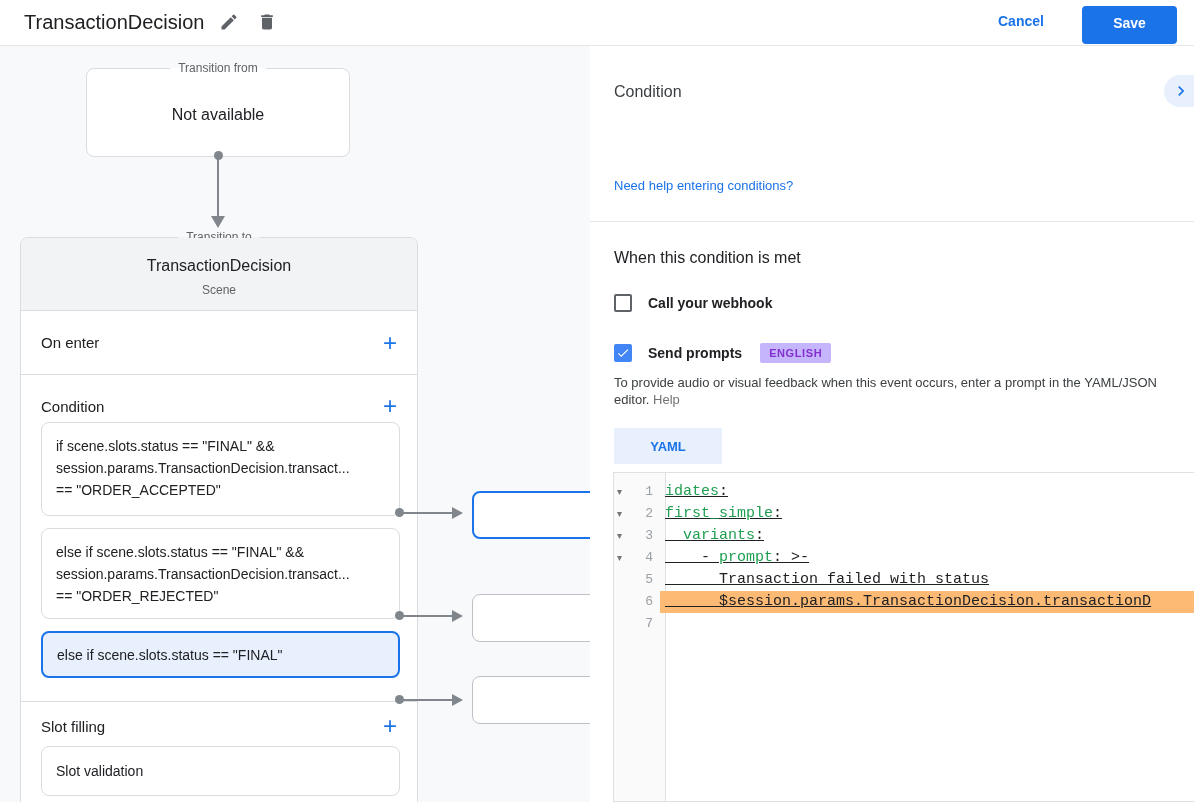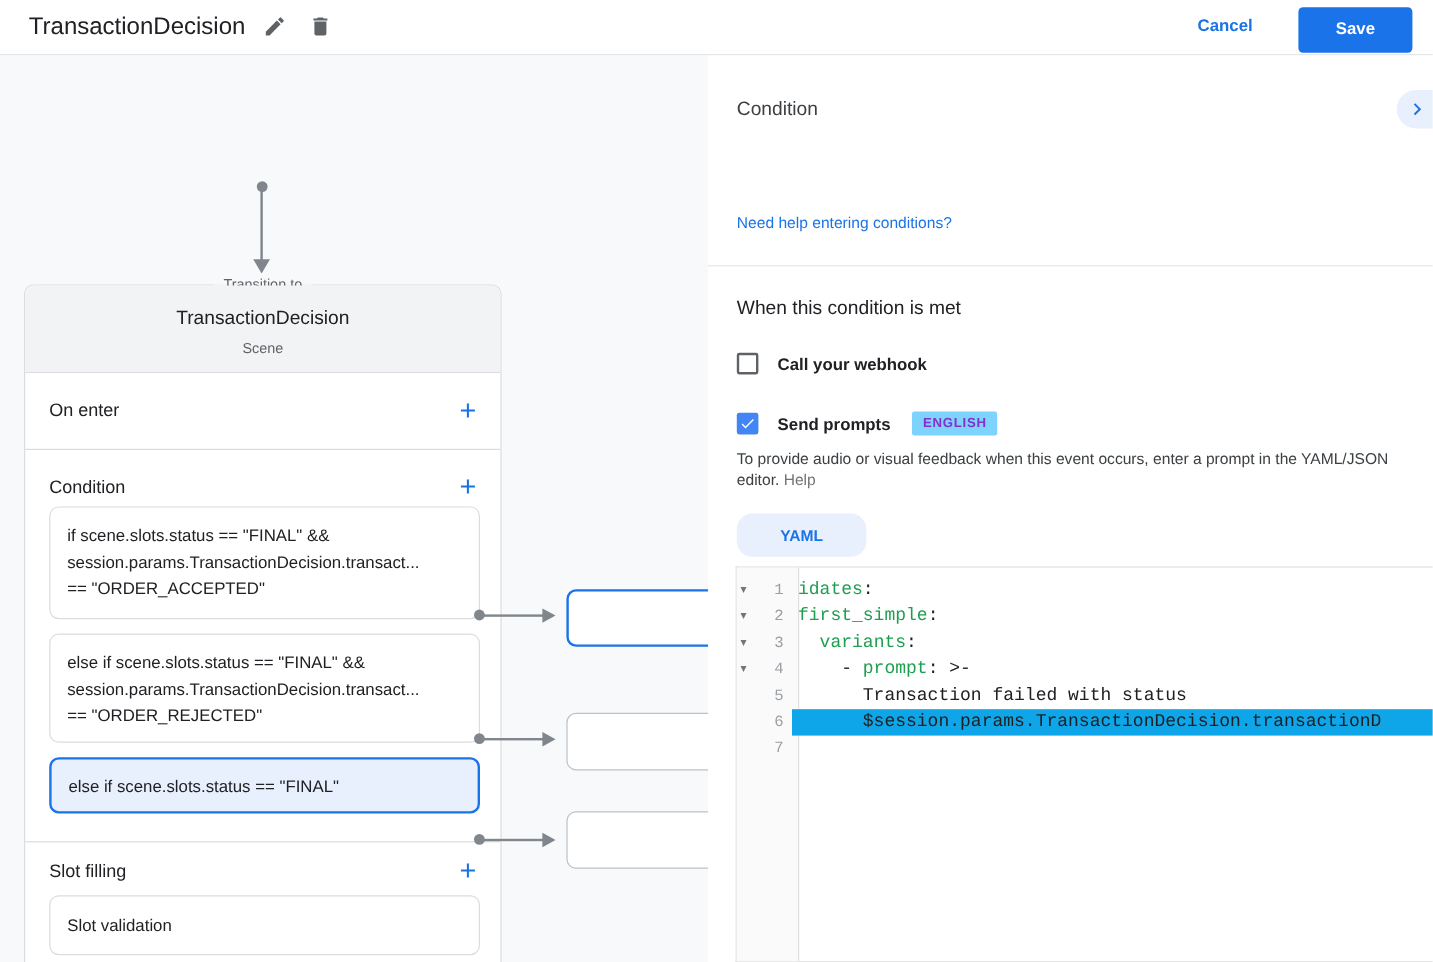--- a/index.html
+++ b/index.html
@@ -68,38 +68,38 @@
   .panel-divider { position:absolute; left:0; top:175px; width:604px; border-bottom:1px solid #e3e5e8; }
 
   .when-title { position:absolute; left:24px; top:203px; font-size:16px; color:#202124; }
   .check-row { position:absolute; left:24px; display:flex; align-items:center; }
   .webhook-row { top:248px; }
   .prompts-row { top:297px; }
   .cbox { width:18px; height:18px; border:2px solid #5f6368; border-radius:2px; background:#fff; cursor:pointer; flex:none; }
   .cbox.checked { border:none; width:18px; height:18px; background:#4285f4; display:flex; align-items:center; justify-content:center; }
   .cbox.checked svg { width:14px; height:14px; fill:#fff; }
   .check-label { margin-left:16px; font-size:14px; font-weight:bold; color:#202124; }
-  .lang-badge { margin-left:18px; background:#7dd3fc; color:#8430ce; font-size:11px; font-weight:bold; letter-spacing:0.6px; padding:4px 9px; border-radius:2px; }
+  .lang-badge { margin-left:18px; background:#c4b5fd; color:#8430ce; font-size:11px; font-weight:bold; letter-spacing:0.6px; padding:4px 9px; border-radius:2px; }
 
   .prompt-desc { position:absolute; left:24px; top:328px; width:564px; font-size:13px; line-height:17px; color:#3c4043; }
   .prompt-desc a { color:#737373; text-decoration:none; cursor:pointer; }
 
   .tabs { position:absolute; left:24px; top:382px; display:flex; height:36px; }
   .tab { width:108px; display:flex; align-items:center; justify-content:center; font-size:13px; font-weight:bold; color:#5f6368; cursor:pointer; }
-  .tab.active { background:#e8f0fe; color:#1a73e8;border-radius:13px; }
+  .tab.active { background:#e8f0fe; color:#1a73e8; }
 
   .editor { position:absolute; left:23px; top:426px; width:581px; height:330px; border:1px solid #e0e0e0; border-right:none; background:#fff; font-family:"Liberation Mono","DejaVu Sans Mono",monospace; }
   .gutter-bg { position:absolute; left:0; top:0; width:52px; height:100%; background:#fafafa; border-right:1px solid #e0e0e0; }
   .ed-lines { position:absolute; left:0; top:8px; width:100%; }
   .ed-line { display:flex; height:22px; line-height:22px; }
   .fold { width:16px; padding-left:3px; font-size:10px; color:#757575; cursor:pointer; font-family:"Liberation Sans",sans-serif; }
   .fold.nofold { visibility:hidden; }
   .lnum { width:30px; text-align:right; padding-right:7px; font-size:13px; color:#9aa0a6; }
-  .lcode { flex:1; padding-left:5px; font-size:15px; color:#202124; white-space:pre; overflow:hidden; }
-  .ed-line.hl .lcode { background:#0ea5e9; }
+  .lcode { flex:1; padding-left:5px; font-size:15px; color:#202124; white-space:pre; overflow:hidden;text-decoration:underline; }
+  .ed-line.hl .lcode { background:#fdba74; }
   .lcode .key { color:#1e9e50; }
 </style>
 </head>
 <body>
 
 <div id="app">
 
   <div class="topbar">
     <div class="page-title">TransactionDecision</div>
     <div class="icon-btn edit-btn">
@@ -111,20 +111,24 @@
       <svg viewBox="0 0 24 24">
           <path d="M6 19c0 1.1.9 2 2 2h8c1.1 0 2-.9 2-2V7H6v12zM19 4h-3.5l-1-1h-5l-1 1H5v2h14V4z"></path>
         </svg>
     </div>
     <div class="cancel-btn">Cancel</div>
     <div class="save-btn">Save</div>
   </div>
 
   <div class="diagram">
 
+    <div class="from-box">
+      <div class="legend">Transition from</div>
+      <div class="from-value">Not available</div>
+    </div>
 
     <div class="v-dot"></div>
     <div class="v-line"></div>
     <div class="v-arrow"></div>
 
     <div class="scene-card">
       <div class="legend">Transition to</div>
       <div class="card-head">
         <div class="card-title">TransactionDecision</div>
         <div class="card-sub">Scene</div>

